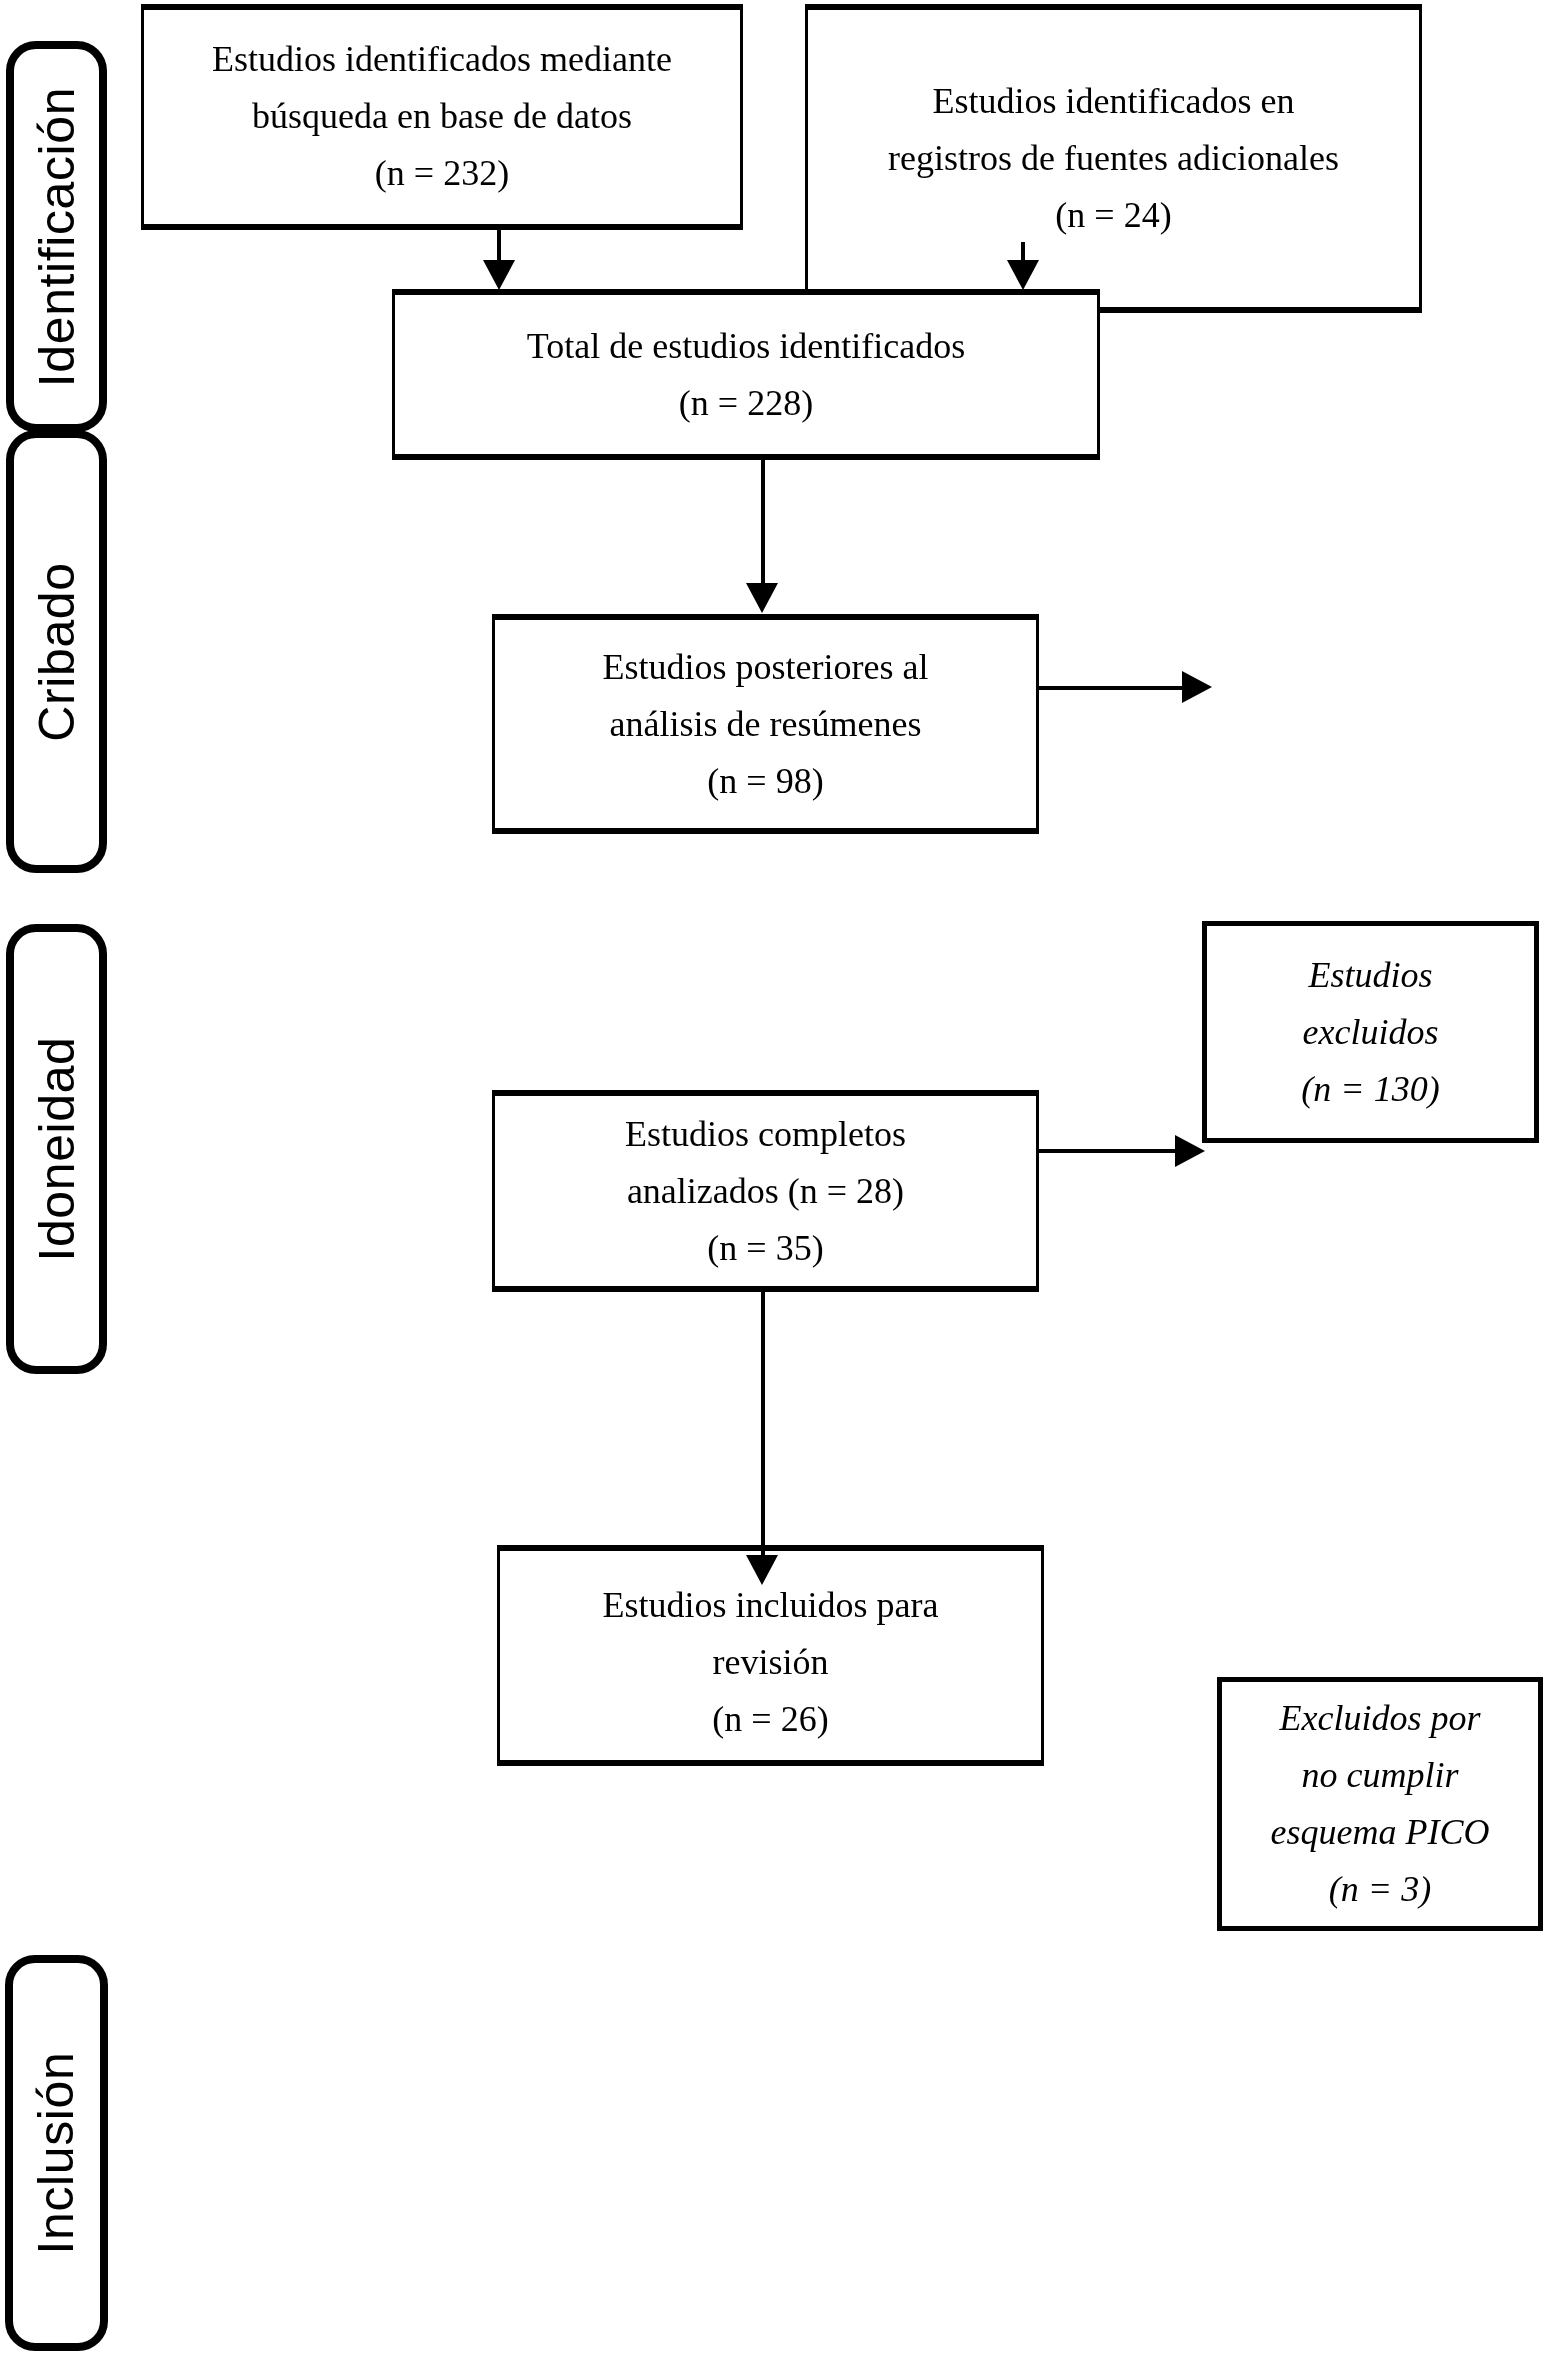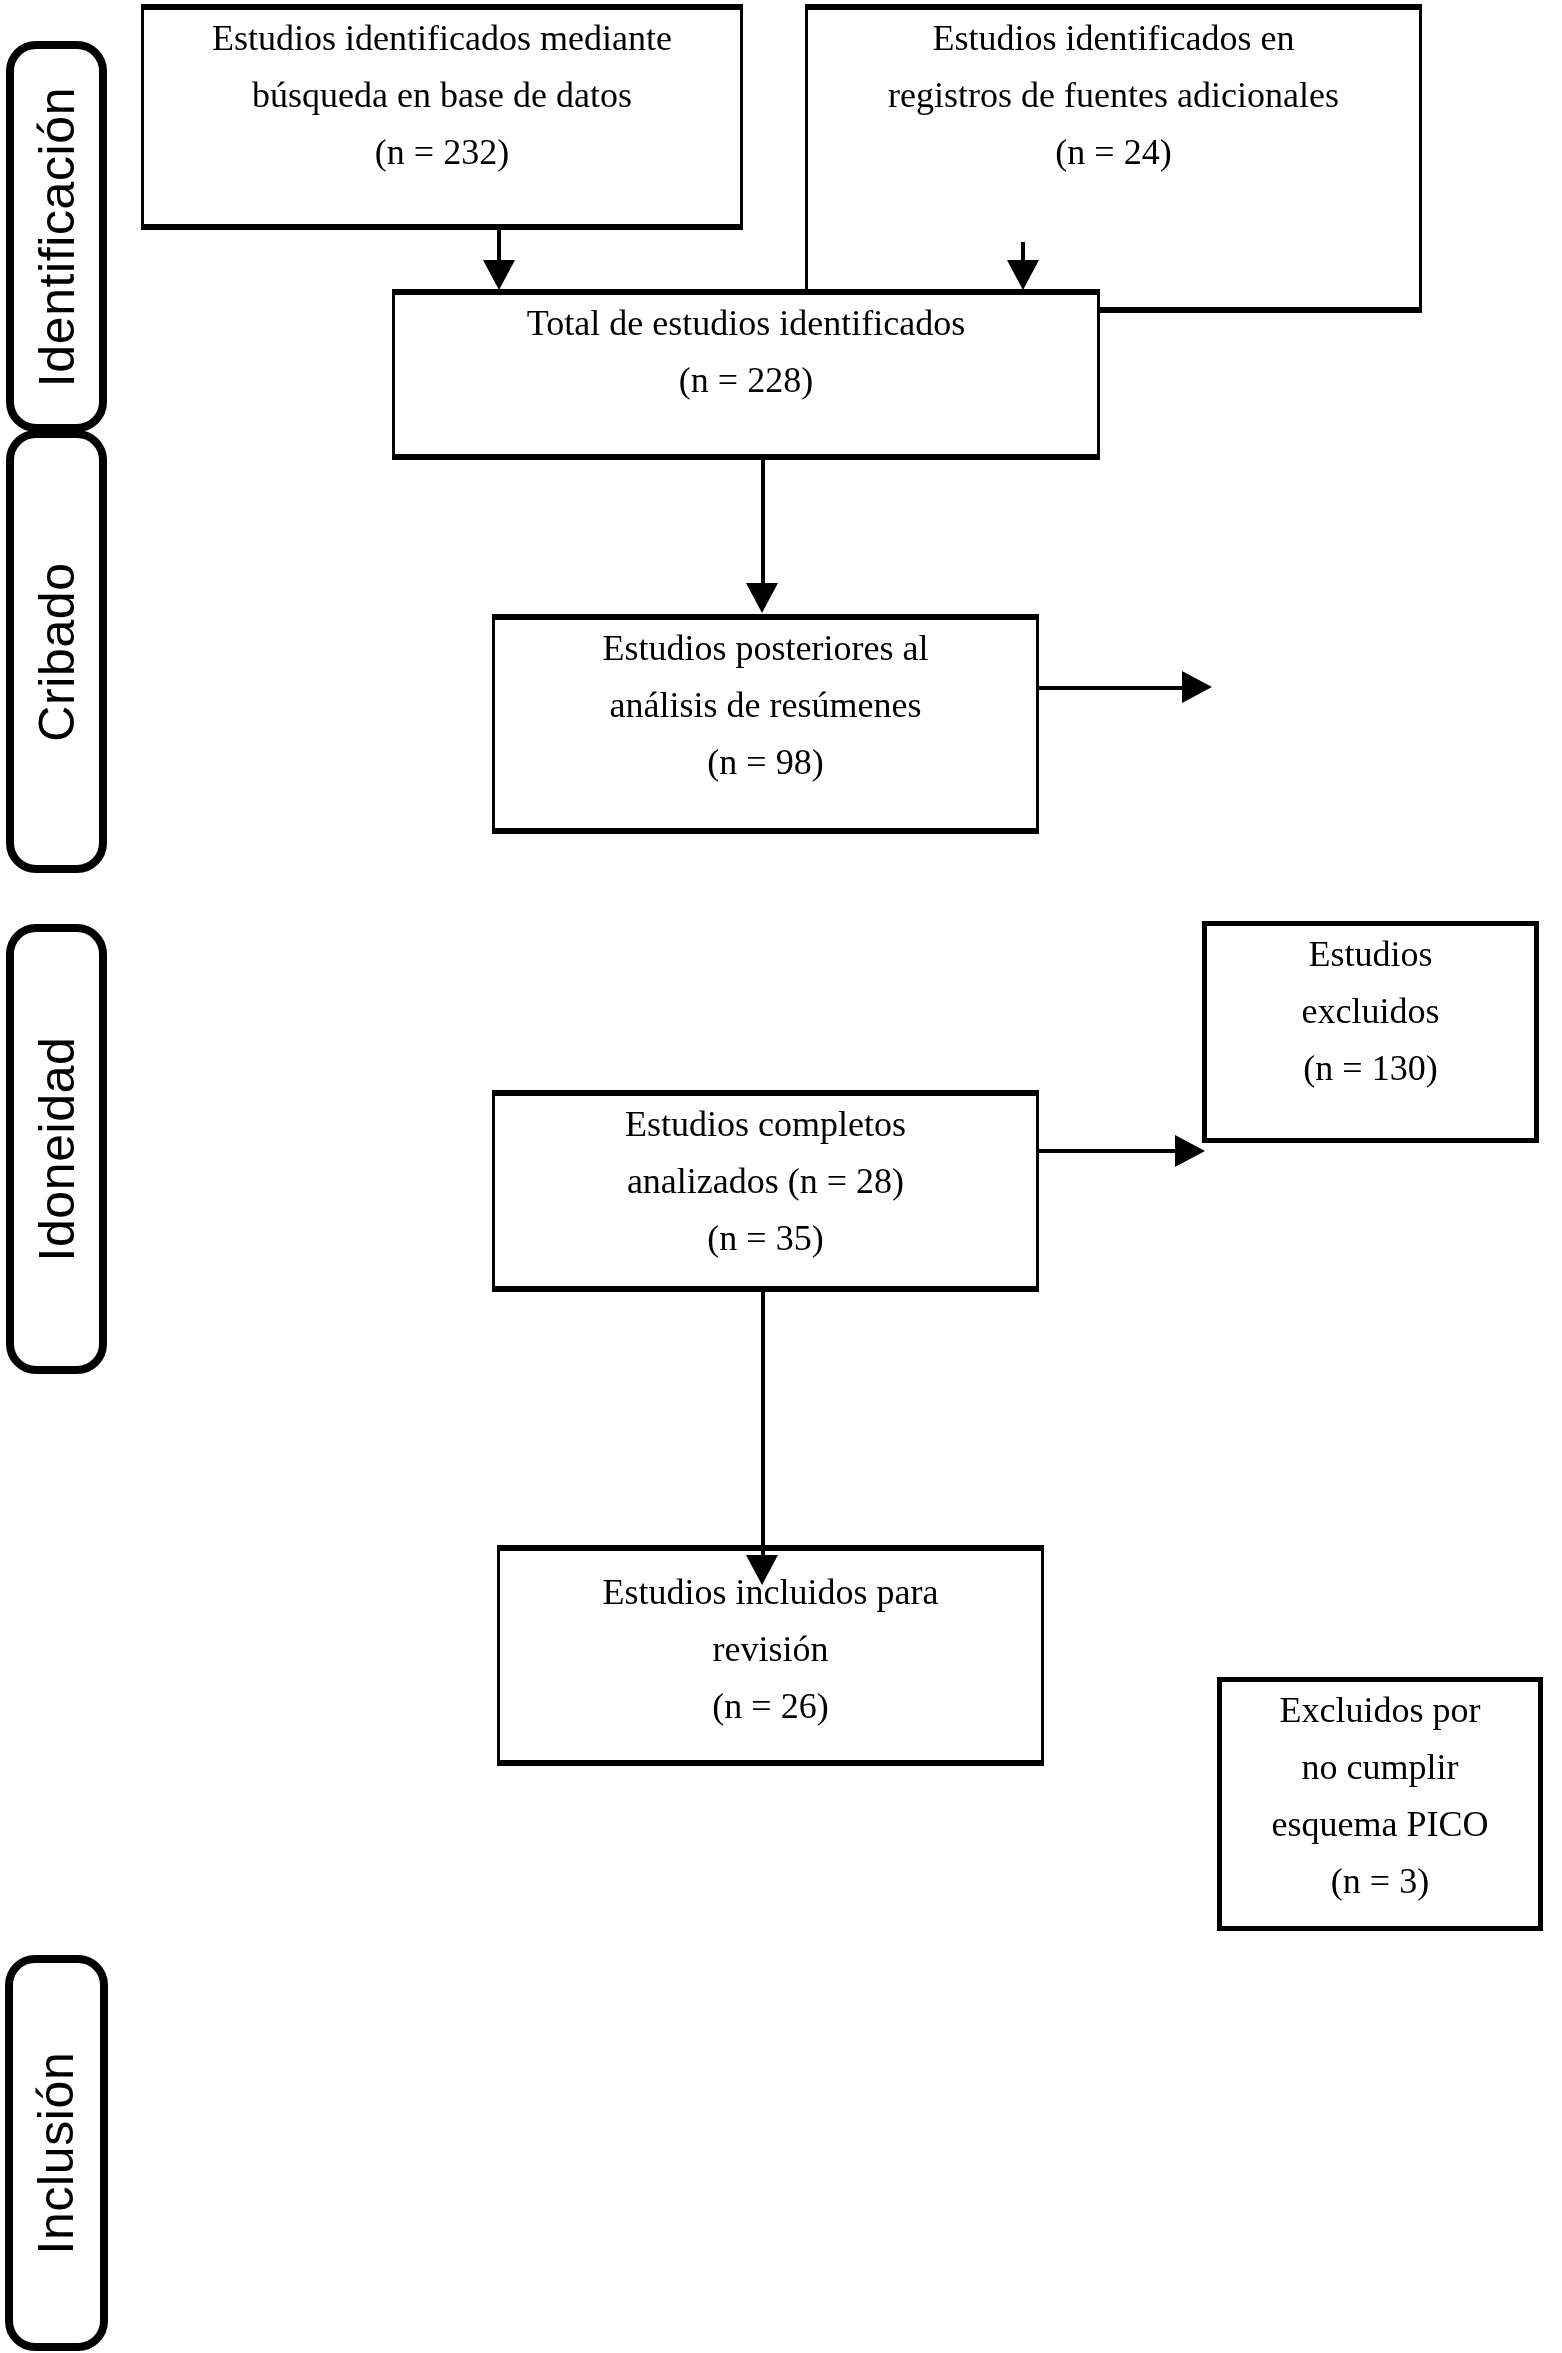--- a/index.html
+++ b/index.html
@@ -16,25 +16,25 @@
   }
   .stage .vtext{
     transform:rotate(-90deg);white-space:nowrap;
     font-family:"Liberation Sans","DejaVu Sans",sans-serif;
     font-size:50px;letter-spacing:0.6px;color:#000;
   }
   
   .fbox{
     position:absolute;box-sizing:border-box;background:#fff;
     border-color:#000;border-style:solid;
-    display:flex;flex-direction:column;align-items:center;
+    display:flex;flex-direction:column;align-items:center;justify-content:center;
     text-align:center;font-size:36px;line-height:57px;z-index:1;
   }
   .fbox.main{border-width:6.2px 3.7px;}
-  .fbox.side{border-width:5.6px;}
+  .fbox.side{border-width:5.6px;font-style:italic;}
   .fbox .ln{display:block;white-space:nowrap;}
   
   .vline{position:absolute;width:3.7px;background:#000;z-index:3;}
   .hline{position:absolute;height:3.7px;background:#000;z-index:3;}
   .head-down{
     position:absolute;width:0;height:0;z-index:3;
     border-left:16px solid transparent;border-right:16px solid transparent;
     border-top:30px solid #000;
   }
   .head-right{

